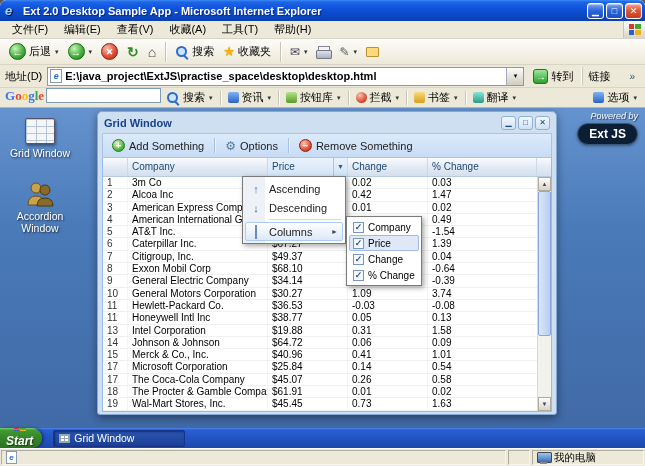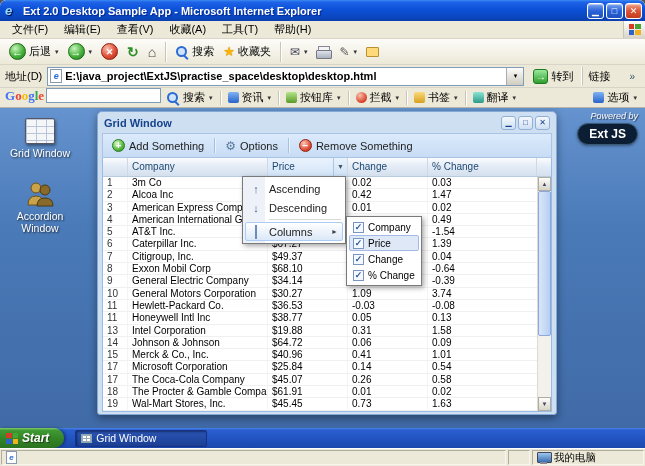--- a/index.html
+++ b/index.html
@@ -138,23 +138,23 @@
   .marrow { margin-left:auto; font-size:7px; color:#444; }
   .cols-menu { left:346px; top:108px; width:76px; background:#fff; }
   .cmi { display:flex; align-items:center; gap:4px; height:16px; padding:0 3px; font-size:10px; border:1px solid transparent; }
   .cmi.hover { background:#dfe8f6; border:1px solid #a3bae9; border-radius:2px; }
   .chk { width:11px; height:11px; border:1px solid #7a96c0; background:#f5f8fc; display:inline-flex; align-items:center; justify-content:center;
     font-size:9px; color:#2a5aa0; font-weight:bold; flex:0 0 11px; }
 
   
   .ext-taskbar { position:absolute; left:0; right:0; bottom:0; height:20px; display:flex; align-items:center;
     background:linear-gradient(180deg,#4b86e8 0%,#2a5ed0 10%,#2254c2 50%,#1c48ac 100%); }
-  .start-btn { height:20px; display:flex; align-items:center; gap:4px; padding:0 15px 0 6px; color:#fff; font-weight:bold; font-style:italic; font-size:12px;
+  .start-btn { height:20px; display:flex; align-items:center; gap:4px; padding:0 9px 0 6px; color:#fff; font-weight:bold; font-style:italic; font-size:12px;
     text-shadow:1px 1px 1px rgba(0,0,0,.5); background:linear-gradient(180deg,#7eca6c 0%,#3f9a33 12%,#338426 55%,#2a7220 100%);
-    border-radius:0 10px 10px 0; box-shadow:2px 0 3px rgba(0,0,0,.35); }
+    border-radius:0 10px 10px 0; box-shadow:2px 0 3px rgba(0,0,0,.35);flex-direction:column; }
   .ql-space { width:8px; }
   .task { height:17px; margin-left:3px; display:flex; align-items:center; gap:4px; width:132px; padding:0 5px; color:#fff; font-size:10.5px;
     background:linear-gradient(#2a55b4,#1c3f94); border:1px solid #16328a; border-radius:2px; box-shadow:inset 1px 1px 2px rgba(0,0,0,.45); }
   .grid-icon-sm { width:11px; height:9px; background:#fff; border:1px solid #8aa;
     background-image:linear-gradient(#9ab 1px, transparent 1px), linear-gradient(90deg,#9ab 1px, transparent 1px); background-size:4px 3px; }
 
   
   .statusbar { height:18px; display:flex; align-items:stretch; background:#ece9d8; border-top:1px solid #fff; font-size:10.5px; }
   .sb-pane { margin:1px; border:1px solid; border-color:#b0ac9e #f8f6f0 #f8f6f0 #b0ac9e; display:flex; align-items:center; gap:4px; padding:0 4px; }
   .sb-left { flex:1; white-space:nowrap; overflow:hidden; }

